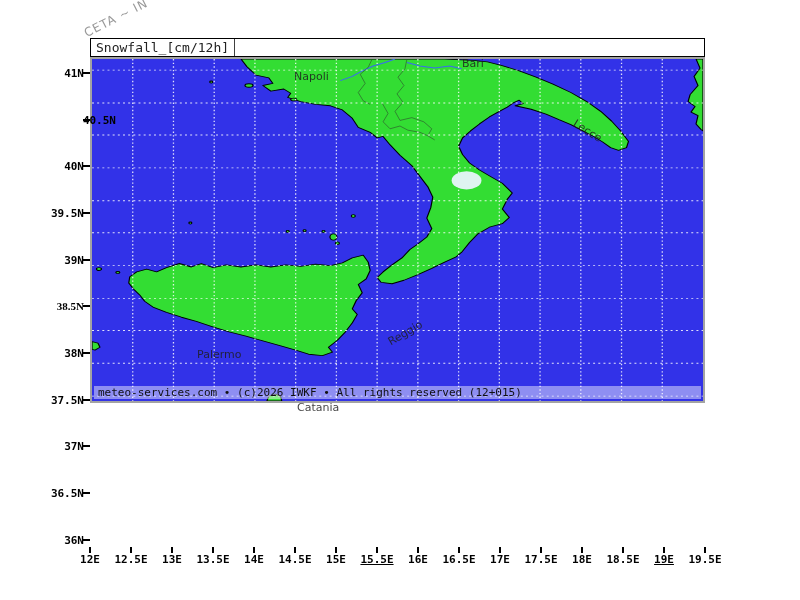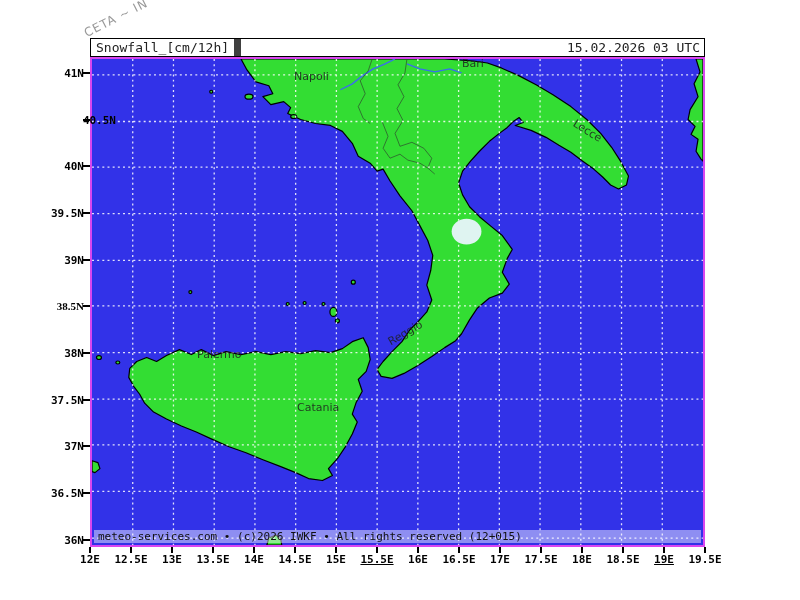--- a/index.html
+++ b/index.html
@@ -8,26 +8,26 @@
 
   
   #watermark{position:absolute;left:88px;top:26px;color:#999;font:12px "DejaVu Sans",sans-serif;
              transform:rotate(-27deg);transform-origin:left bottom;letter-spacing:1px;white-space:nowrap;}
 
   
   #header{position:absolute;left:90px;top:38px;width:615px;height:19px;box-sizing:border-box;
           border:1px solid #000;background:#fff;display:flex;align-items:center;
           font:13px "DejaVu Sans Mono",monospace;color:#222;}
   #header .title-cell{height:100%;display:flex;align-items:center;padding:0 5px;
-          border-right:7px solid #404040;white-space:nowrap;}
+          border-right:1px solid #404040;white-space:nowrap;}
   #header .date-cell{margin-left:auto;padding:0 4px;white-space:nowrap;}
 
   
-  #map{position:absolute;left:90px;top:57px;width:615px;height:490px;box-sizing:border-box;
-       border:2px solid #d946ef;background:#3232e8;}
+  #map{position:absolute;left:90px;top:57px;width:615px;height:346px;box-sizing:border-box;
+       border:2px solid #a3a3a3;background:#3232e8;}
   #map svg{display:block;width:100%;height:100%;}
 
   
   #credit-band{position:absolute;left:2px;right:2px;bottom:2px;height:13px;
        background:rgba(255,255,255,0.45);
        font:11px/13px "DejaVu Sans Mono",monospace;color:#101010;
        padding-left:4px;white-space:nowrap;overflow:hidden;}
 
   
   .lat-tick{position:absolute;left:83px;width:7px;height:2px;background:#000;}
@@ -43,21 +43,20 @@
 </style>
 </head>
 <body>
 
 <div id="stage">
 
   <div id="watermark">CETA ~ IN</div>
 
   <div id="header">
     <div class="title-cell">Snowfall_[cm/12h]</div>
-    <div class="date-cell">15.02.2026 03 UTC</div>
   </div>
 
   <div id="map">
     <svg viewBox="0 0 615 490" preserveAspectRatio="none">
 
       <rect x="0" y="0" width="615" height="490" fill="#3232e8"></rect>
 
       <g fill="#33dd33" stroke="#000" stroke-width="1.2" stroke-linejoin="round">
         <path d="M150,0 L156,11 L165,23 L178,27 L182,35 L172,38 L180,46 L193,43 L200,49 L197,55 L210,61 L225,65 L240,67 L252,73 L262,85 L268,98 L280,105 L287,113 L293,111 L300,123 L310,138 L322,153 L330,168 L338,183 L343,198 L341,213 L337,228 L342,243 L337,255 L328,265 L320,273 L312,285 L302,295 L293,305 L287,313 L291,320 L302,322 L314,317 L328,309 L342,300 L355,291 L366,284 L372,277 L380,263 L388,251 L400,241 L413,236 L420,227 L413,215 L418,201 L423,192 L413,178 L402,169 L390,159 L380,149 L373,137 L369,125 L373,113 L381,103 L390,93 L400,83 L410,75 L418,69 L424,63 L430,59 L434,64 L426,67 L442,72 L457,79 L470,87 L482,94 L494,103 L505,111 L514,119 L522,127 L530,131 L538,127 L540,118 L532,103 L523,89 L512,75 L498,61 L482,48 L464,36 L447,26 L430,17 L412,9 L398,4 L384,2 L355,0 Z"></path>
         <path d="M273,281 L278,291 L280,303 L276,315 L268,323 L272,335 L266,346 L262,358 L267,366 L262,378 L255,391 L247,403 L238,413 L242,420 L232,425 L218,423 L205,417 L190,411 L172,404 L155,397 L138,391 L120,383 L105,376 L90,370 L75,363 L62,356 L53,347 L48,338 L42,330 L37,321 L38,312 L45,305 L55,301 L65,305 L75,299 L88,293 L100,298 L110,293 L122,299 L135,295 L150,298 L165,295 L180,298 L195,295 L210,297 L225,294 L240,296 L252,292 L262,285 Z"></path>

